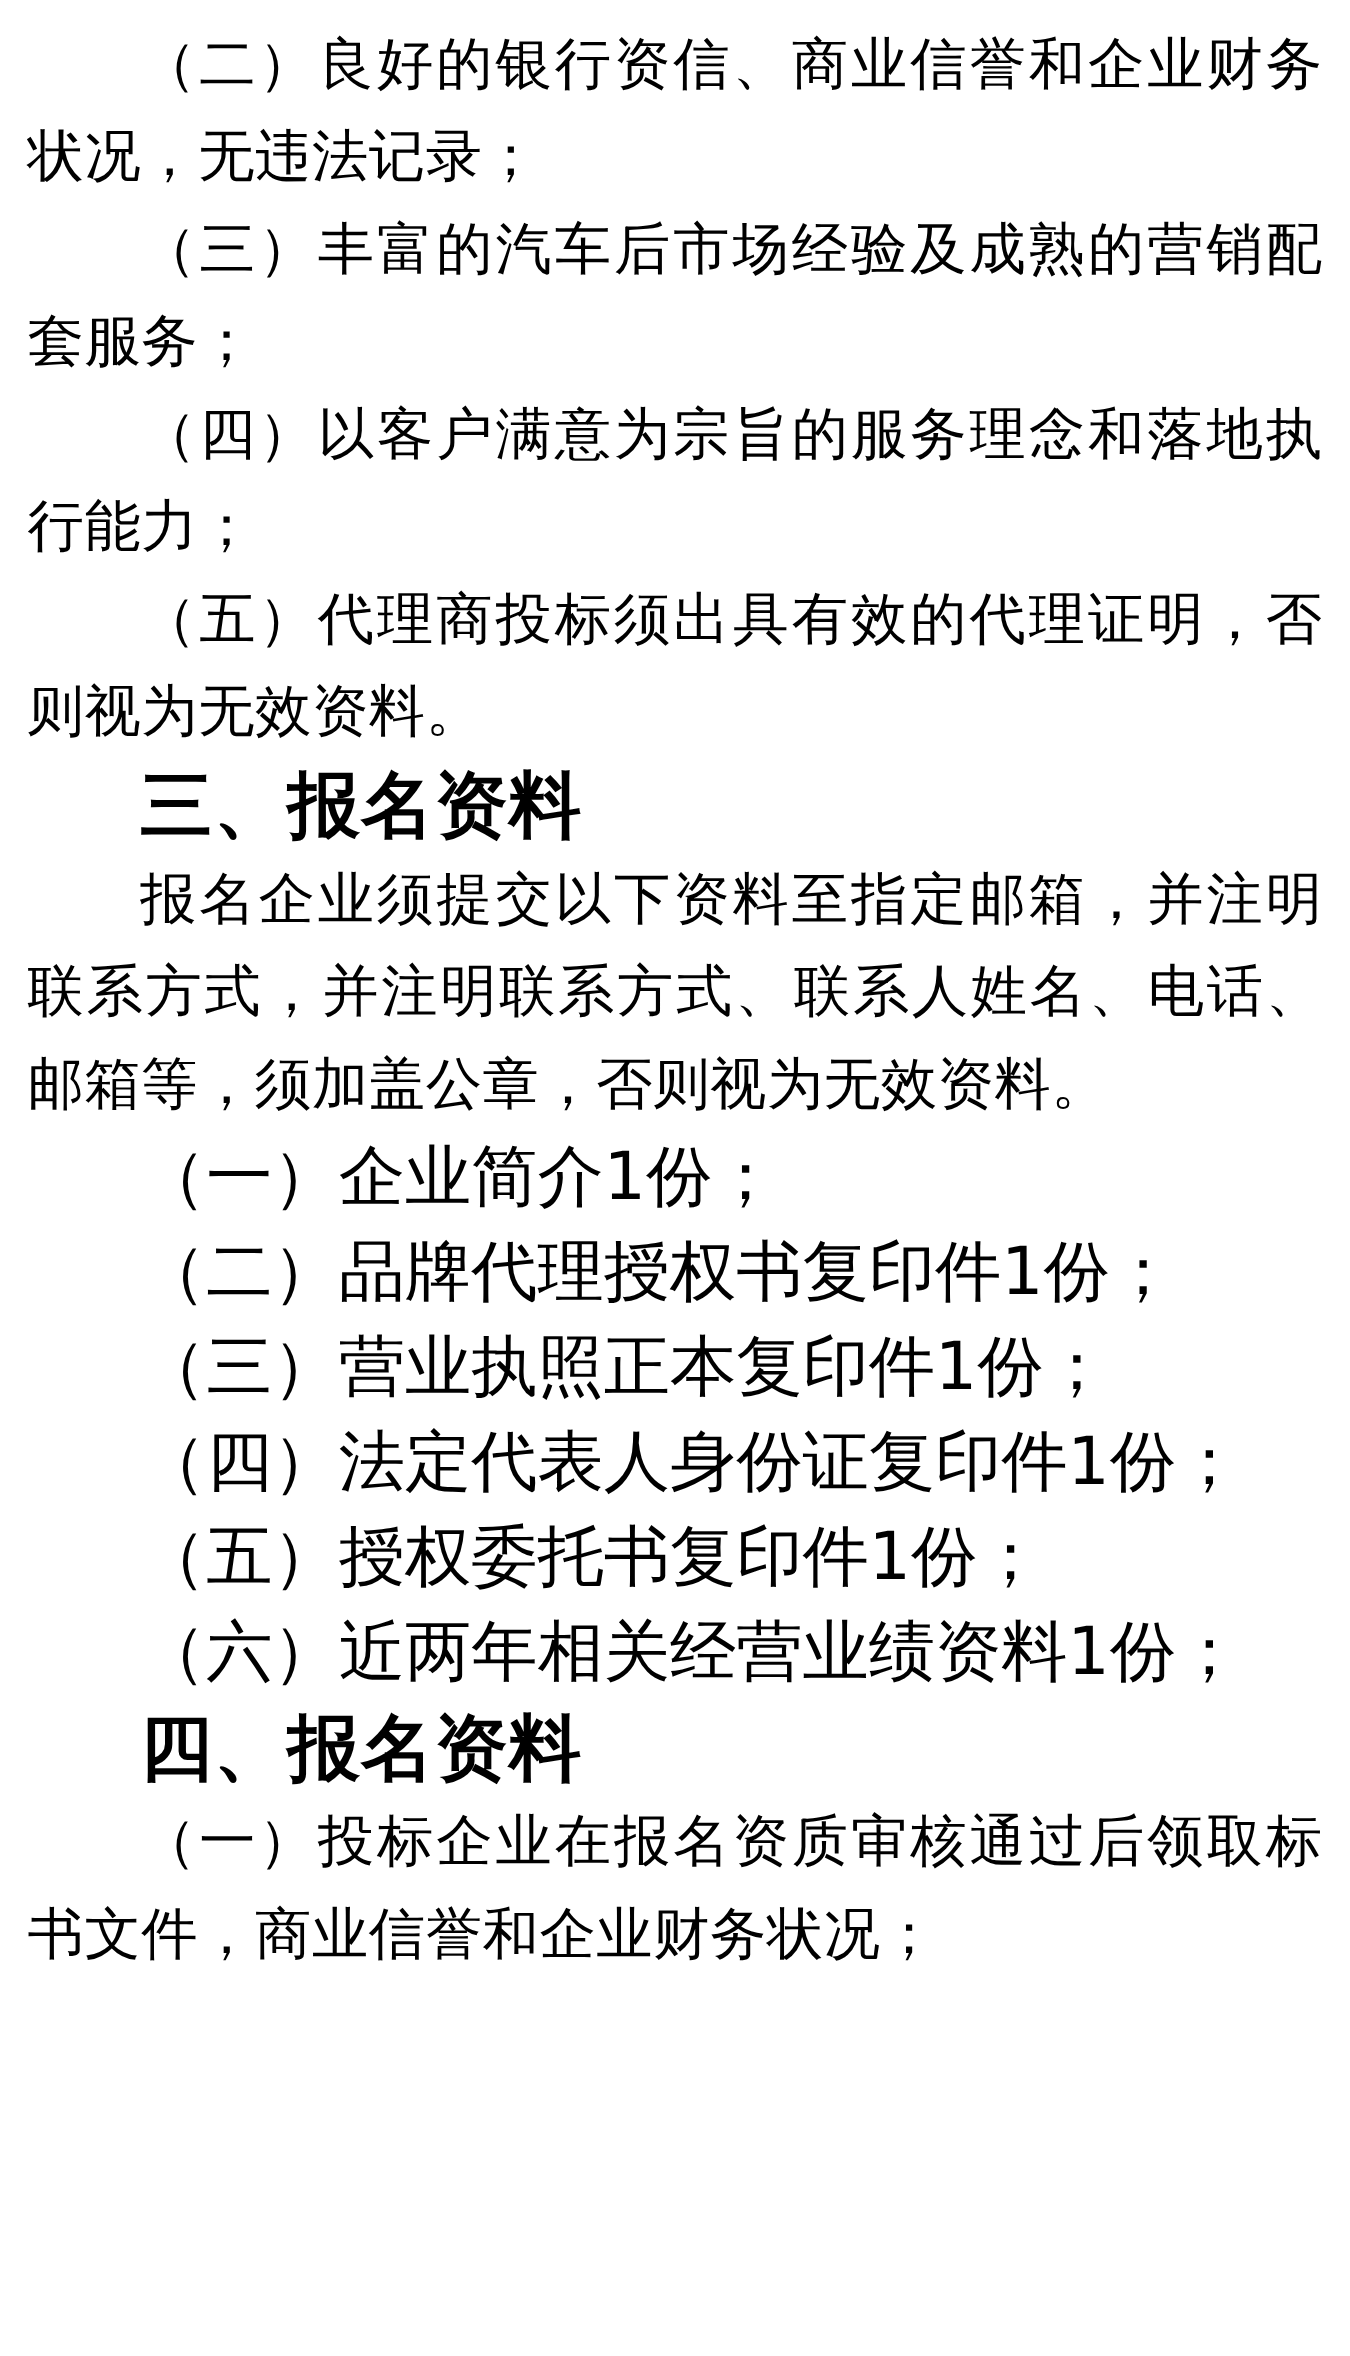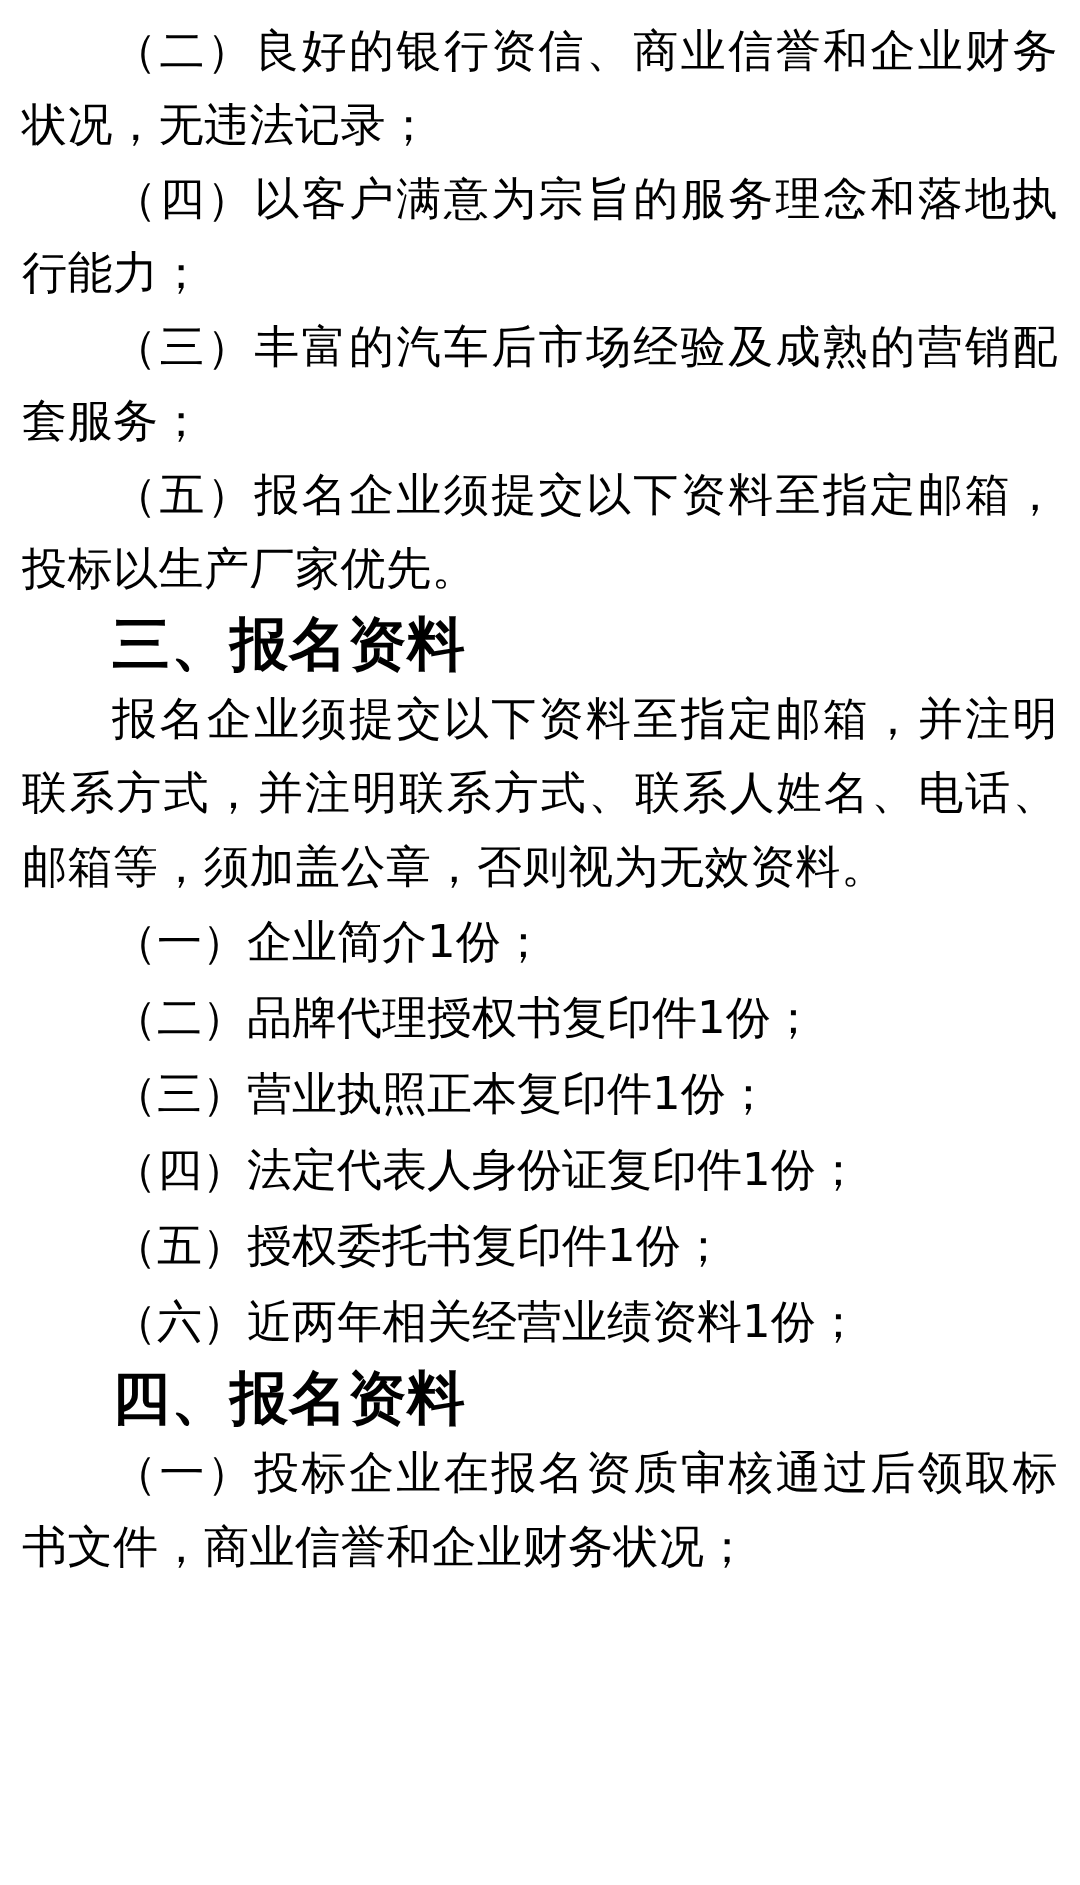--- a/index.html
+++ b/index.html
@@ -35,39 +35,39 @@
   }
   .heading {
     font-size: 58px;
     line-height: 76px;
     font-weight: bold;
     text-indent: 90px;
     margin: 0;
     letter-spacing: 1px;
   }
   .list-item {
-    font-size: 45px;
+    font-size: 53px;
     line-height: 76px;
     text-indent: 90px;
     margin: 0;
     white-space: pre-wrap;
   }
 </style>
 </head>
 <body>
 
 <div class="page">
 
   <p class="para indent">（二）良好的银行资信、商业信誉和企业财务状况，无违法记录；</p>
 
+  <p class="para indent">（三）丰富的汽车后市场经验及成熟的营销配套服务；</p>
+
   <p class="para indent">（四）以客户满意为宗旨的服务理念和落地执行能力；</p>
 
-  <p class="para indent">（三）丰富的汽车后市场经验及成熟的营销配套服务；</p>
-
-  <p class="para indent">（五）报名企业须提交以下资料至指定邮箱，投标以生产厂家优先。</p>
+  <p class="para indent">（五）代理商投标须出具有效的代理证明，否则视为无效资料。</p>
 
   <h2 class="heading">三、报名资料</h2>
 
   <p class="para indent">报名企业须提交以下资料至指定邮箱，并注明联系方式，并注明联系方式、联系人姓名、电话、邮箱等，须加盖公章，否则视为无效资料。</p>
 
   <p class="list-item">（一）企业简介1份；</p>
 
   <p class="list-item">（二）品牌代理授权书复印件1份；</p>
 
   <p class="list-item">（三）营业执照正本复印件1份；</p>

